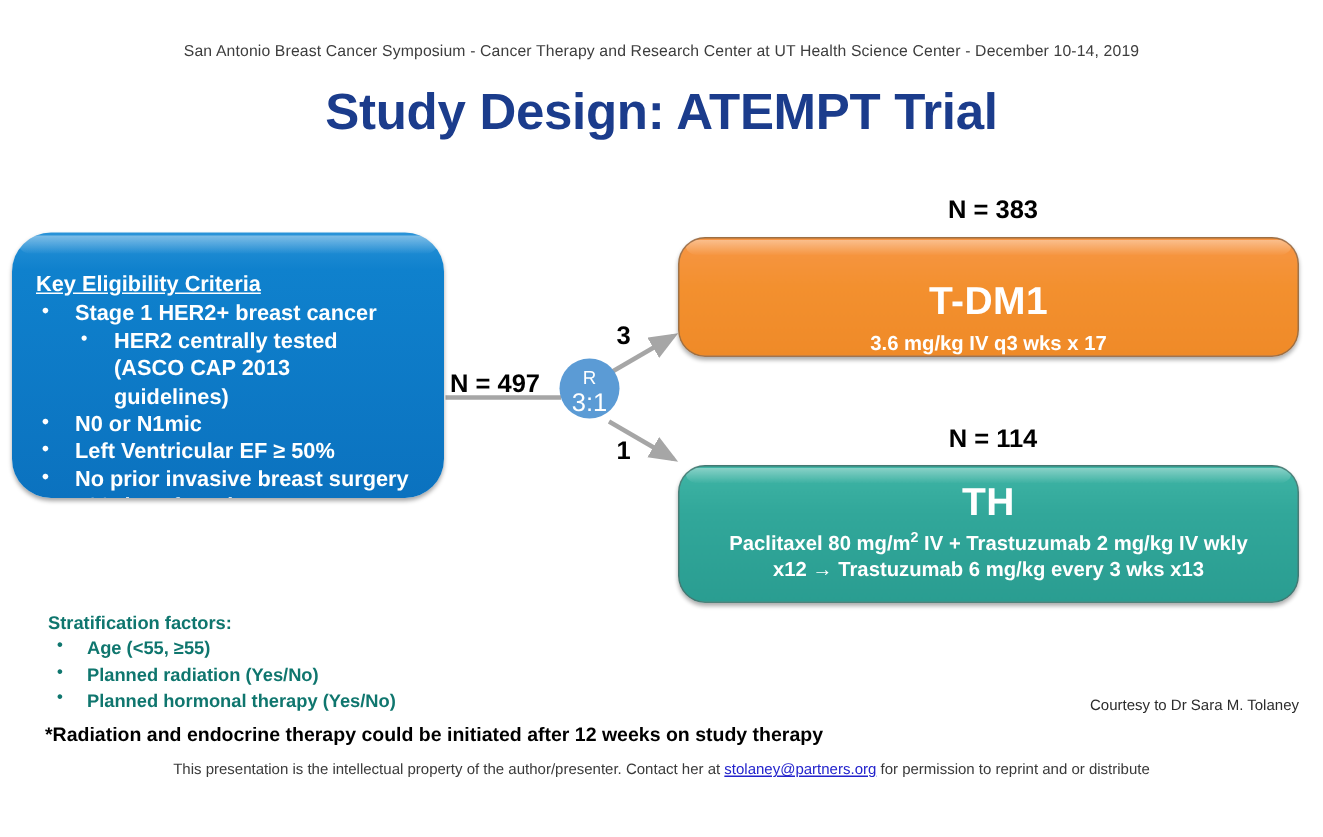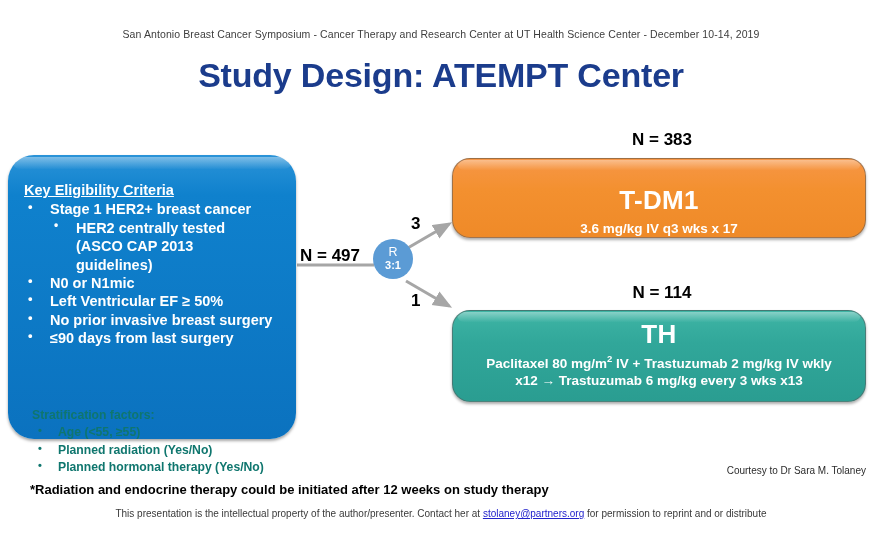--- a/index.html
+++ b/index.html
@@ -41,21 +41,21 @@
     color: #1b3c8c;
     letter-spacing: -0.2px;
   }
 
   
   .elig-box {
     position: absolute;
     left: 8px;
     top: 155px;
     width: 288px;
-    height: 284px;
+    height: 177px;
     border-radius: 26px;
     background: linear-gradient(to bottom, #2a93d8 0%, #0f81cd 14%, #0b72bf 100%);
     box-shadow: 0 2px 3px rgba(0,0,0,0.35);
     box-sizing: border-box;
     overflow: hidden;
   }
   .elig-box::before {
     content: "";
     position: absolute;
     left: 4px; right: 4px; top: 2px;
@@ -127,21 +127,21 @@
     height: 40px;
     border-radius: 50%;
     background: #5b9bd5;
     color: #ffffff;
     text-align: center;
     font-size: 12.5px;
     line-height: 1.08;
     padding-top: 7px;
     box-sizing: border-box;
   }
-  .rand-circle .r-sub { font-size: 11px; font-weight: bold; }
+  .rand-circle .r-sub { font-size: 17px; }
 
   .arrow-label {
     position: absolute;
     font-size: 17px;
     font-weight: bold;
     color: #000;
   }
   .label-3 { left: 411px; top: 214px; }
   .label-1 { left: 411px; top: 291px; }
 
@@ -271,21 +271,21 @@
   .copyright .email-link {
     color: #2222cc;
     text-decoration: underline;
   }
 </style>
 </head>
 <body>
 
 <div class="conf-header">San Antonio Breast Cancer Symposium - Cancer Therapy and Research Center at UT Health Science Center - December 10-14, 2019</div>
 
-<div class="slide-title">Study Design: ATEMPT Center</div>
+<div class="slide-title">Study Design: ATEMPT Trial</div>
 
 <svg class="connectors" viewBox="0 0 882 558">
   <defs>
     <marker id="arrowhead" markerWidth="7" markerHeight="7" refX="5.2" refY="2.6" orient="auto">
       <polygon points="0 0, 6.4 2.6, 0 5.2" fill="#a6a6a6"></polygon>
     </marker>
   </defs>
 
   <line x1="297" y1="265" x2="374" y2="265" stroke="#a6a6a6" stroke-width="3"></line>
 

